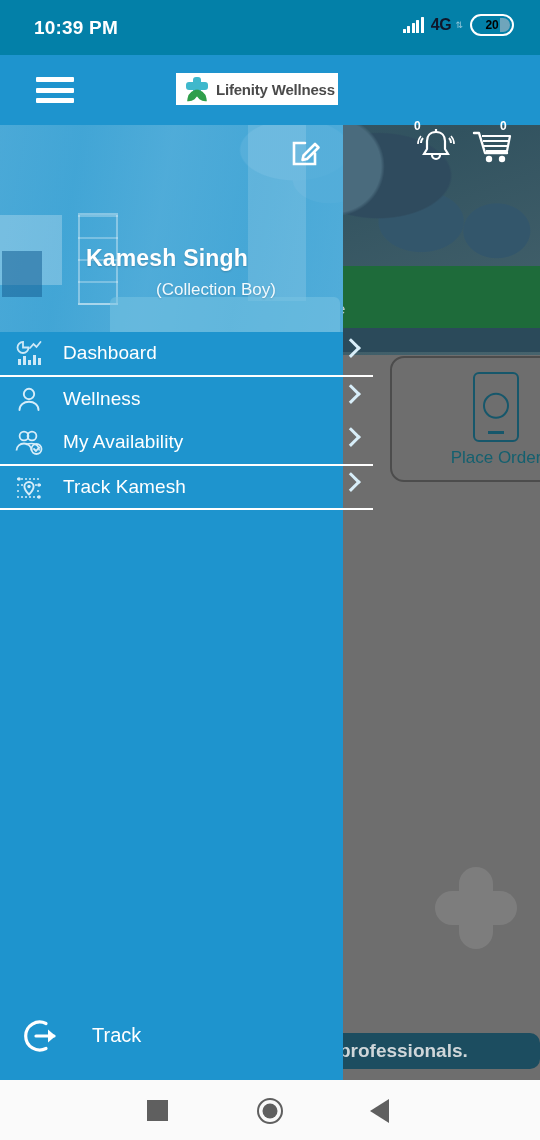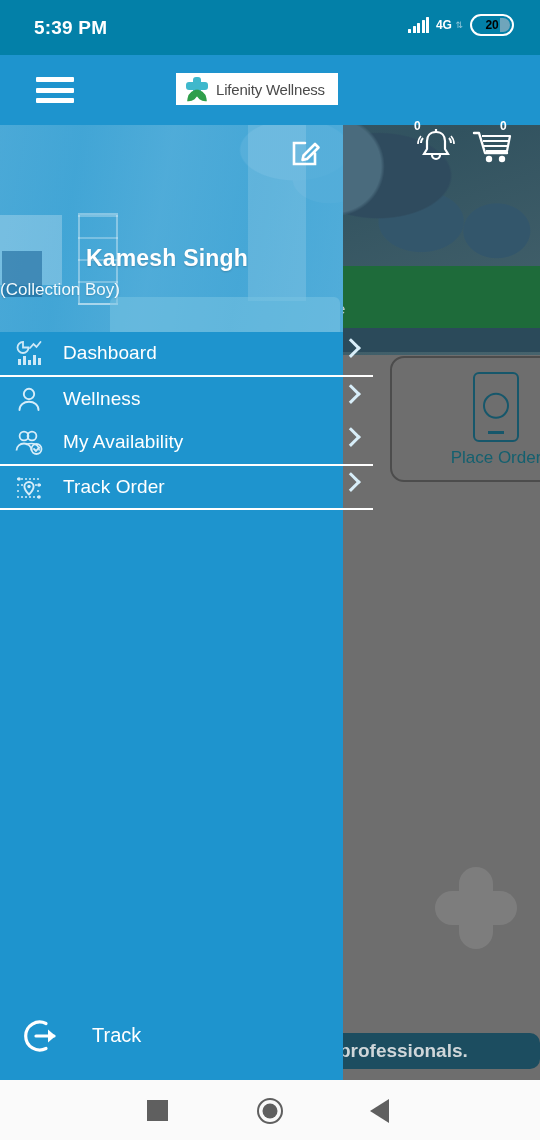--- a/index.html
+++ b/index.html
@@ -102,21 +102,21 @@
   #status-bar .clock {
     position:absolute; left:34px; top:17px;
     color:#ffffff; font-size:19px; font-weight:bold; letter-spacing:.2px;
   }
   .sb-right { position:absolute; right:26px; top:14px; display:flex; align-items:center; gap:7px; }
   .sig { display:flex; align-items:flex-end; gap:1.5px; height:16px; }
   .sig i { display:block; width:3px; background:#ffffff; border-radius:.5px; }
   .sig i:nth-child(1){height:4px;} .sig i:nth-child(2){height:7px;}
   .sig i:nth-child(3){height:10px;} .sig i:nth-child(4){height:13px;}
   .sig i:nth-child(5){height:16px;}
-  .netlabel { color:#ffffff; font-size:12px; font-weight:bold; letter-spacing:-.3px; }
+  .netlabel { color:#0f172a; font-size:16px; font-weight:bold; letter-spacing:-.3px; }
   .netarrow { color:#8fc5d9; font-size:9px; line-height:1; margin-left:-3px;}
   .batt {
     position:relative; width:44px; height:22px; border:2px solid #ffffff;
     border-radius:11px; display:flex; align-items:center; justify-content:center;
   }
   .batt .lvl {
     position:absolute; right:2px; top:2px; bottom:2px; width:10px;
     background:#6fa5bb; border-radius:0 8px 8px 0;
   }
   .batt .num { position:relative; color:#000000; font-size:12px; font-weight:bold; letter-spacing:-.2px;}
@@ -144,21 +144,21 @@
   }
   #brand-logo .mark .cr-v { left:9px; top:1px; width:8px; height:18px; }
   #brand-logo .mark .cr-h { left:2px; top:6px; width:22px; height:8px; }
   #brand-logo .mark .leaf-l,
   #brand-logo .mark .leaf-r {
     position:absolute; bottom:0; width:10px; height:13px; background:#2f9e4a;
   }
   #brand-logo .mark .leaf-l { left:4px; border-radius:10px 0 10px 0; transform:rotate(8deg);}
   #brand-logo .mark .leaf-r { left:12px; border-radius:0 10px 0 10px; transform:rotate(-8deg);}
   #brand-logo .brand-text {
-    color:#4a4a4a; font-size:15px; font-weight:normal; letter-spacing:-.2px; white-space:nowrap;
+    color:#4a4a4a; font-size:15px; font-weight:bold; letter-spacing:-.2px; white-space:nowrap;
   }
 
   .hdr-icon { position:absolute; top:64px; width:52px; height:52px; }
   #bell-icon { left:410px; }
   #cart-icon { left:466px; }
   .hdr-icon .badge {
     position:absolute; left:4px; top:0px; color:#ffffff; font-size:12px; font-weight:bold; z-index:3;
   }
   #cart-icon .badge { left:34px; }
 
@@ -201,21 +201,21 @@
   }
   #edit-icon {
     position:absolute; right:20px; top:10px; width:34px; height:34px; z-index:3;
   }
   #user-name {
     position:absolute; left:0; top:120px; width:334px; text-align:center;
     color:#ffffff; font-size:23px; font-weight:bold; letter-spacing:.2px;
     text-shadow:0 1px 2px rgba(0,0,0,.18);
   }
   #user-role {
-    position:absolute; left:0; top:155px; width:276px; text-align:left;
+    position:absolute; left:0; top:155px; width:276px; text-align:right;
     color:#f2fafe; font-size:17px;
     text-shadow:0 1px 2px rgba(0,0,0,.15);
   }
 
   #drawer-menu { position:absolute; left:0; top:207px; width:373px; }
   .menu-item {
     position:relative; height:44.5px; display:flex; align-items:center;
   }
   .menu-item.divider-below { border-bottom:2px solid #ffffff; }
   .menu-item .mi-icon {
@@ -291,21 +291,21 @@
     <span></span>
       <span></span>
   </div>
 
   <div class="bg-bottom-pill">
     <div class="txt">ical professionals.</div>
   </div>
 </div>
 
 <div id="status-bar">
-  <div class="clock">5:39 PM</div>
+  <div class="clock">10:39 PM</div>
   <div class="sb-right">
     <div class="sig">
       <i></i>
         <i></i>
         <i></i>
         <i></i>
         <i></i>
     </div>
     <div class="netlabel">4G</div>
     <div class="netarrow">⇅</div>
@@ -426,21 +426,21 @@
       <span class="mi-icon">
         <svg width="30" height="30" viewBox="0 0 30 30" aria-hidden="true">
           <path d="M3 7h22M3 13h6M21 13h6M3 19h4M23 19h4M3 25h24" stroke="#d7edf9" stroke-width="1.5" stroke-dasharray="2 2"></path>
           <circle cx="5" cy="7" r="1.8" fill="#d7edf9"></circle>
           <circle cx="25" cy="13" r="1.8" fill="#d7edf9"></circle>
           <circle cx="25" cy="25" r="1.8" fill="#d7edf9"></circle>
           <path d="M15 10c-2.6 0-4.6 2-4.6 4.5 0 3.3 4.6 8 4.6 8s4.6-4.7 4.6-8c0-2.5-2-4.5-4.6-4.5z" fill="none" stroke="#d7edf9" stroke-width="1.9"></path>
           <circle cx="15" cy="14.5" r="1.7" fill="#d7edf9"></circle>
         </svg>
       </span>
-      <span class="mi-label">Track Order</span>
+      <span class="mi-label">Track Kamesh</span>
       <span class="mi-chev"></span>
     </div>
 
   </div>
 
   <div id="logout-row">
     <span id="logout-icon">
       <svg width="46" height="46" viewBox="0 0 46 46" aria-hidden="true">
         <path d="M28 10.5A14 14 0 1 0 28 35.5" fill="none" stroke="#ffffff" stroke-width="3.2" stroke-linecap="round"></path>
         <path d="M18 23h18" stroke="#ffffff" stroke-width="3.2" stroke-linecap="round"></path>

